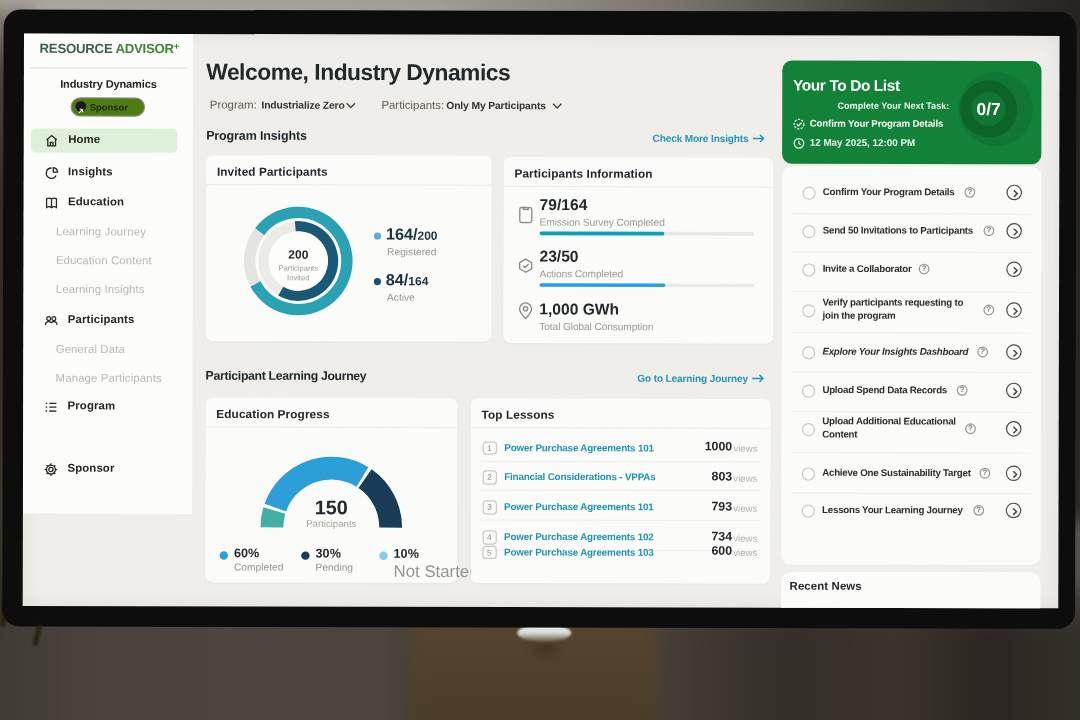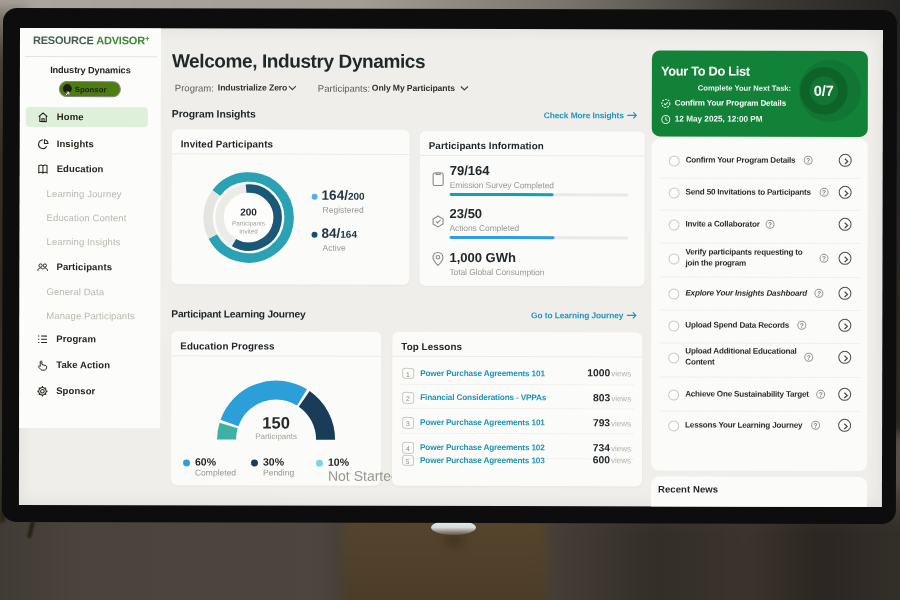--- a/index.html
+++ b/index.html
@@ -124,26 +124,20 @@
           </svg>
       <div class="lb">Participants</div>
     </div>
     <div class="nav-sub" style="top:257.5px;">General Data</div>
     <div class="nav-sub" style="top:281.5px;">Manage Participants</div>
     <div class="nav-item" style="top:300.5px;">
       <svg class="ic" viewBox="0 0 14 14" fill="none" stroke="#26261f" stroke-width="1.2">
             <path d="M2 3.4 H3.4 M2 7 H3.4 M2 10.6 H3.4 M5.4 3.4 H12 M5.4 7 H12 M5.4 10.6 H12"></path>
           </svg>
       <div class="lb">Program</div>
-    </div>
-    <div class="nav-item" style="top:326.5px;">
-      <svg class="ic" viewBox="0 0 14 14" fill="none" stroke="#26261f" stroke-width="1.1">
-            <path d="M4.5 6.5 V3 C4.5 1.8 6.3 1.8 6.3 3 V6 L10.8 7.4 C11.6 7.7 11.9 8.3 11.7 9.1 L11 11.4 C10.8 12.1 10.2 12.4 9.5 12.4 H6.6 C6.1 12.4 5.7 12.2 5.3 11.8 L2.8 9.2 C2 8.4 2.9 7.2 3.9 7.8 L4.5 8.2 Z"></path>
-          </svg>
-      <div class="lb">Take Action</div>
     </div>
     <div class="nav-item" style="top:352.5px;">
       <svg class="ic" viewBox="0 0 14 14" fill="none" stroke="#26261f" stroke-width="1.2">
             <circle cx="7" cy="7" r="2"></circle>
             <circle cx="7" cy="7" r="4.2"></circle>
             <path d="M7 2.8 V1.2 M7 11.2 V12.8 M2.8 7 H1.2 M11.2 7 H12.8 M4.03 4.03 L2.9 2.9 M9.97 4.03 L11.1 2.9 M4.03 9.97 L2.9 11.1 M9.97 9.97 L11.1 11.1"></path>
           </svg>
       <div class="lb">Sponsor</div>
     </div>
   </div>

